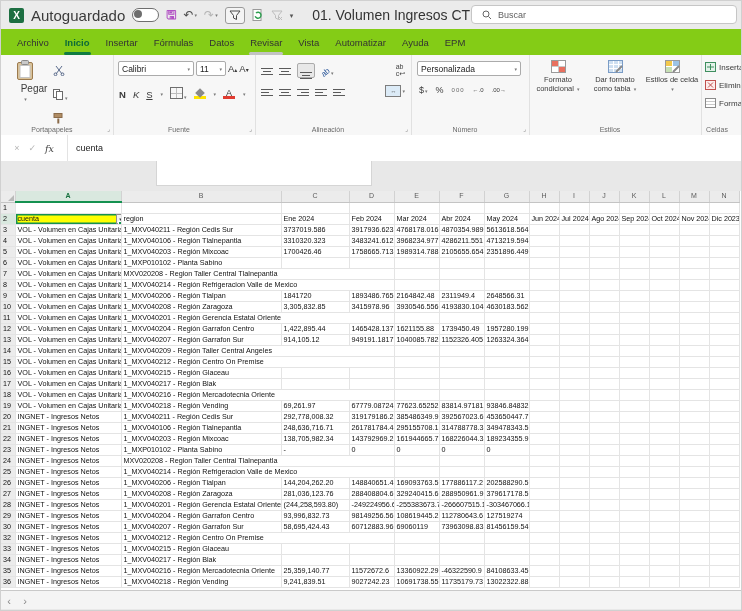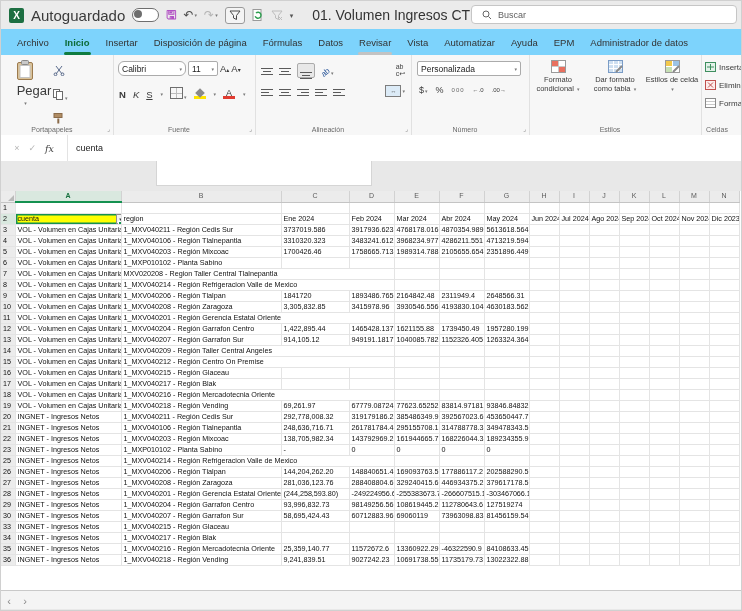--- a/index.html
+++ b/index.html
@@ -13,35 +13,35 @@
   .toggle .knob{position:absolute;left:1px;top:1px;width:8px;height:8px;border-radius:50%;background:#6e6e6e;}
   .qbtn{display:flex;align-items:center;color:#4a4a4a;font-size:12px;line-height:1;}
   .qbtn .drp{font-size:5px;color:#7a7a7a;margin-left:1px;}
   .qbtn.disabled{color:#b4b4b4;}
   .save-ico{color:#b14fc4;font-weight:bold;}
   .boxed{border:1px solid #9a9a9a;border-radius:3px;background:#f4f4f4;padding:2px 3px;}
   .title-text{font-size:14px;color:#333;margin-left:12px;white-space:nowrap;}
   .searchbox{position:absolute;left:470px;right:4px;top:4px;height:19px;background:#fff;border:1px solid #c6c6c6;border-radius:4px;display:flex;align-items:center;gap:6px;padding-left:10px;box-sizing:border-box;}
   .searchbox span{font-size:9px;color:#616161;}
   
-  #ribbontabs{position:absolute;top:28px;left:0;right:0;height:26px;background:#7dd3fc;display:flex;align-items:stretch;padding-left:8px;}
+  #ribbontabs{position:absolute;top:28px;left:0;right:0;height:26px;background:#84cc16;display:flex;align-items:stretch;padding-left:8px;}
   .rtab{position:relative;display:flex;align-items:center;padding:0 8px;font-size:9.5px;color:#333;cursor:default;}
   .rtab.active{color:#0c6b38;font-weight:bold;}
   .rtab.active::after{content:"";position:absolute;left:7px;right:7px;bottom:0;height:3px;border-radius:2px;background:#107c41;}
   .rtab.hovered::after{content:"";position:absolute;left:7px;right:7px;bottom:0;height:3px;border-radius:2px;background:#c3c3c3;}
   
   #ribbon{position:absolute;top:54px;left:0;right:0;height:80px;background:#f7f7f7;border-bottom:1px solid #d9d9d9;}
   .grp{position:absolute;top:0;bottom:0;border-right:1px solid #e1e1e1;}
   .grp-label{position:absolute;bottom:2px;left:0;right:10px;text-align:center;font-size:7px;color:#6a6a6a;white-space:nowrap;}
   .launcher{position:absolute;bottom:3px;right:3px;font-size:6px;color:#8a8a8a;}
   .drp2{font-size:5px;color:#7a7a7a;margin-left:1px;}
   
   #g-clip{left:0;width:112px;}
   .paste-btn{position:absolute;left:6px;top:5px;width:36px;height:60px;display:flex;flex-direction:column;align-items:center;justify-content:flex-start;gap:2px;border-radius:3px;}
-  .paste-btn .plabel{font-size:13px;color:#3b3b3b;margin-left:18px;}
+  .paste-btn .plabel{font-size:10px;color:#3b3b3b;margin-left:18px;}
   .clipcol{position:absolute;left:52px;top:7px;display:flex;flex-direction:column;gap:6px;}
   
   #g-font{left:112px;width:142px;}
   .combo{background:#fff;border:1px solid #ababab;border-radius:2px;font-size:8.5px;color:#222;display:flex;align-items:center;justify-content:space-between;padding:0 3px;height:15px;box-sizing:border-box;}
   .fontrow1{position:absolute;top:6px;left:5px;display:flex;gap:2px;align-items:center;}
   .fontrow2{position:absolute;top:30px;left:6px;display:flex;gap:7px;align-items:center;}
   .blet{font-size:9.5px;font-weight:bold;color:#3b3b3b;}
   .ilet{font-size:9.5px;font-style:italic;color:#3b3b3b;}
   .ulet{font-size:9.5px;text-decoration:underline;color:#3b3b3b;}
   .afont{font-size:9.5px;color:#3b3b3b;}
@@ -153,29 +153,27 @@
           <line x1="6.5" y1="6.5" x2="9" y2="9" stroke="#666"></line>
         </svg>
       <span>Buscar</span>
     </div>
   </div>
 
   <div id="ribbontabs">
       <span class="rtab">Archivo</span>
       <span class="rtab active">Inicio</span>
       <span class="rtab">Insertar</span>
-      <span class="rtab">Disposición de página</span>
       <span class="rtab">Fórmulas</span>
       <span class="rtab">Datos</span>
       <span class="rtab hovered">Revisar</span>
       <span class="rtab">Vista</span>
       <span class="rtab">Automatizar</span>
       <span class="rtab">Ayuda</span>
       <span class="rtab">EPM</span>
-      <span class="rtab">Administrador de datos</span>
     </div>
 
   <div id="ribbon">
     <div class="grp" id="g-clip">
       <div class="paste-btn">
         <svg width="17" height="21">
             <rect x="0.5" y="2.5" width="15" height="17" rx="1.5" fill="#d9c29a" stroke="#9c7b4f"></rect>
             <rect x="4.5" y="0.5" width="7" height="4" rx="1" fill="#c9c9c9" stroke="#8a8a8a"></rect>
             <rect x="3" y="5.5" width="10" height="12" fill="#fff" stroke="#c4c4c4"></rect>
           </svg>
@@ -196,21 +194,21 @@
               <rect x="1" y="0.5" width="8" height="4" fill="#b08d64" stroke="#8a6b4a"></rect>
               <rect x="4.3" y="5.5" width="2" height="5" fill="#8a6b4a"></rect>
             </svg></span>
       </div>
       <span class="grp-label">Portapapeles</span>
       <span class="launcher">⌟</span>
     </div>
 
     <div class="grp" id="g-font">
       <div class="fontrow1">
-        <div class="combo" style="width:68px;border-radius:6px;">
+        <div class="combo" style="width:76px;">
             <span>Calibri</span>
             <span class="drp2">▾</span>
           </div>
         <div class="combo" style="width:30px;">
             <span>11</span>
             <span class="drp2">▾</span>
           </div>
         <span class="afont">A<span class="sm">▴</span></span>
         <span class="afont">A<span class="sm">▾</span></span>
       </div>
@@ -794,20 +792,35 @@
             <td class="num">0</td>
             <td></td>
             <td></td>
             <td></td>
             <td></td>
             <td></td>
             <td></td>
             <td></td>
           </tr>
           <tr>
+            <th class="gut">24</th>
+            <td class="center">INGNET - Ingresos Netos</td>
+            <td class="ovf" colspan="3">MXV020208 - Region Taller Central Tlalnepantla</td>
+            <td></td>
+            <td></td>
+            <td></td>
+            <td></td>
+            <td></td>
+            <td></td>
+            <td></td>
+            <td></td>
+            <td></td>
+            <td></td>
+          </tr>
+          <tr>
             <th class="gut">25</th>
             <td class="center">INGNET - Ingresos Netos</td>
             <td class="ovf" colspan="3">1_MXV040214 - Región Refrigeracion Valle de Mexico</td>
             <td></td>
             <td></td>
             <td></td>
             <td></td>
             <td></td>
             <td></td>
             <td></td>
@@ -832,21 +845,21 @@
             <td></td>
             <td></td>
           </tr>
           <tr>
             <th class="gut">27</th>
             <td class="center">INGNET - Ingresos Netos</td>
             <td>1_MXV040208 - Región Zaragoza</td>
             <td class="num">281,036,123.76</td>
             <td class="num">288408804.6</td>
             <td class="num">329240415.6</td>
-            <td class="num">446934375.2</td>
+            <td class="num">288950961.9</td>
             <td class="num">379617178.5</td>
             <td></td>
             <td></td>
             <td></td>
             <td></td>
             <td></td>
             <td></td>
             <td></td>
           </tr>
           <tr>
@@ -894,20 +907,35 @@
             <td class="num">81456159.54</td>
             <td></td>
             <td></td>
             <td></td>
             <td></td>
             <td></td>
             <td></td>
             <td></td>
           </tr>
           <tr>
+            <th class="gut">32</th>
+            <td class="center">INGNET - Ingresos Netos</td>
+            <td class="ovf" colspan="3">1_MXV040212 - Región Centro On Premise</td>
+            <td></td>
+            <td></td>
+            <td></td>
+            <td></td>
+            <td></td>
+            <td></td>
+            <td></td>
+            <td></td>
+            <td></td>
+            <td></td>
+          </tr>
+          <tr>
             <th class="gut">33</th>
             <td class="center">INGNET - Ingresos Netos</td>
             <td>1_MXV040215 - Región Glaceau</td>
             <td class="num"></td>
             <td class="num"></td>
             <td class="num"></td>
             <td class="num"></td>
             <td class="num"></td>
             <td></td>
             <td></td>

